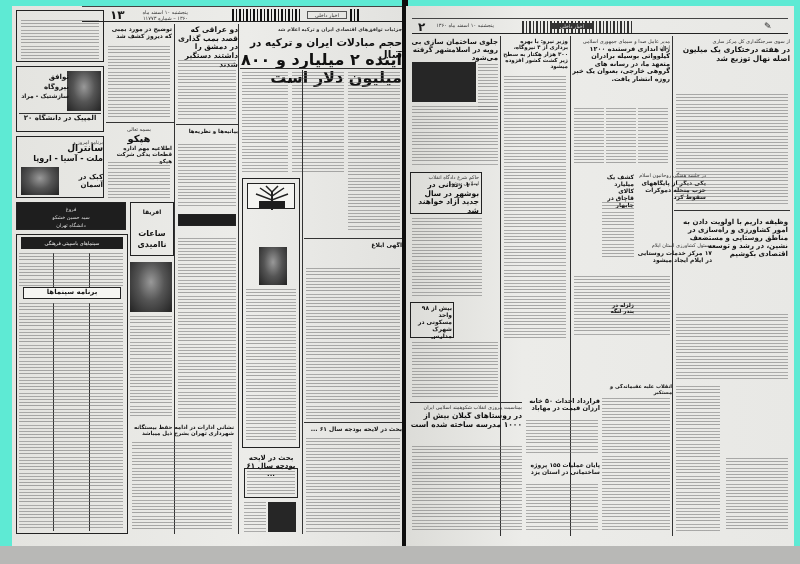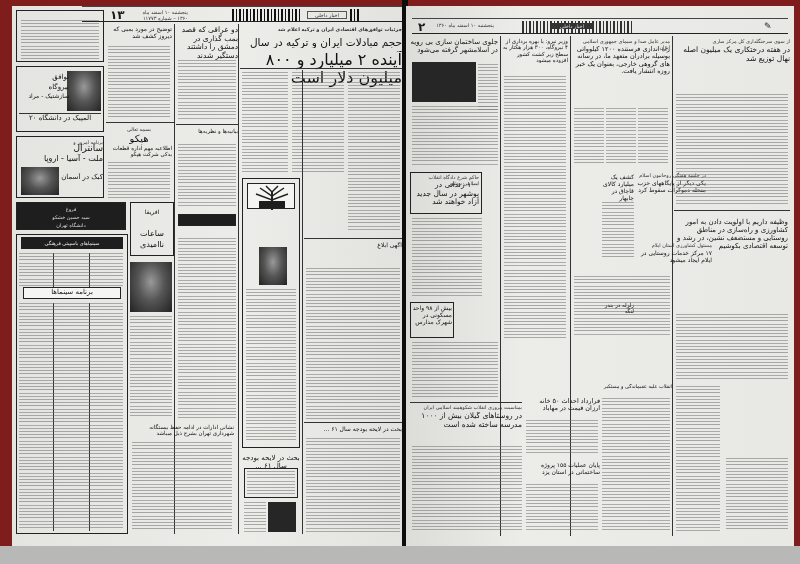--- a/index.html
+++ b/index.html
@@ -1,28 +1,28 @@
 <!DOCTYPE html>
 <html><head>
 <meta charset="utf-8">
 <style>
 *{box-sizing:border-box;margin:0;padding:0}
 html,body{width:800px;height:564px;overflow:hidden;background:#8d8d8d}
 body{font-family:"DejaVu Sans",sans-serif;color:#1a1a1a;position:relative}
-.spread{position:absolute;left:0;top:0;width:800px;height:564px;background:#7f1d1d}
+.spread{position:absolute;left:0;top:0;width:800px;height:564px;background:#5eead4}
 .page{position:absolute;top:6px;height:540px;background:#e9e9e6;overflow:hidden}
 .page.left{left:12px;width:392px;background:linear-gradient(90deg,#e4e4e0 0%,#ecece9 60%,#e2e2df 100%)}
 .page.right{left:406px;width:388px;background:linear-gradient(90deg,#dcdcd8 0%,#ecece9 30%,#e8e8e5 100%)}
 .gutter{position:absolute;left:402px;top:0;width:6px;height:564px;background:#0d0d0d}
 .bottom-shadow{position:absolute;left:0;top:546px;width:800px;height:18px;background:#b8b8b6}
 .vrule{position:absolute;width:1px;background:#333}
 .hrule{position:absolute;height:1px;background:#333}
 .box{position:absolute;border:1.5px solid #222}
 .txt{position:absolute;direction:rtl;text-align:right;font-family:"DejaVu Sans",sans-serif;color:#111;overflow:hidden}
-.hl{font-weight:normal;line-height:1.15}
+.hl{font-weight:bold;line-height:1.15}
 .small{font-size:5px;line-height:6px;color:#333}
 .body-text{position:absolute;direction:rtl;overflow:hidden;
   background:repeating-linear-gradient(180deg,#6a6a6a 0px,#7b7b7b 1px,transparent 1px,transparent 3.2px);
   opacity:.55}
 .photo{position:absolute;background:#262626}
 .photo.gray{background:radial-gradient(ellipse at 50% 40%,#999 0%,#555 45%,#222 100%)}
 .masthead{position:absolute;top:0;height:16px;border-bottom:1.5px solid #222;border-top:1px solid #444}
 .barcode{position:absolute;height:12px;top:2px;background:repeating-linear-gradient(90deg,#111 0 2px,transparent 2px 4px,#111 4px 5px,transparent 5px 7px)}
 .pagenum{position:absolute;font-weight:bold;font-size:12px;font-family:"DejaVu Sans",sans-serif}
 .logo{position:absolute;font-size:9px;font-weight:bold;font-style:italic}

